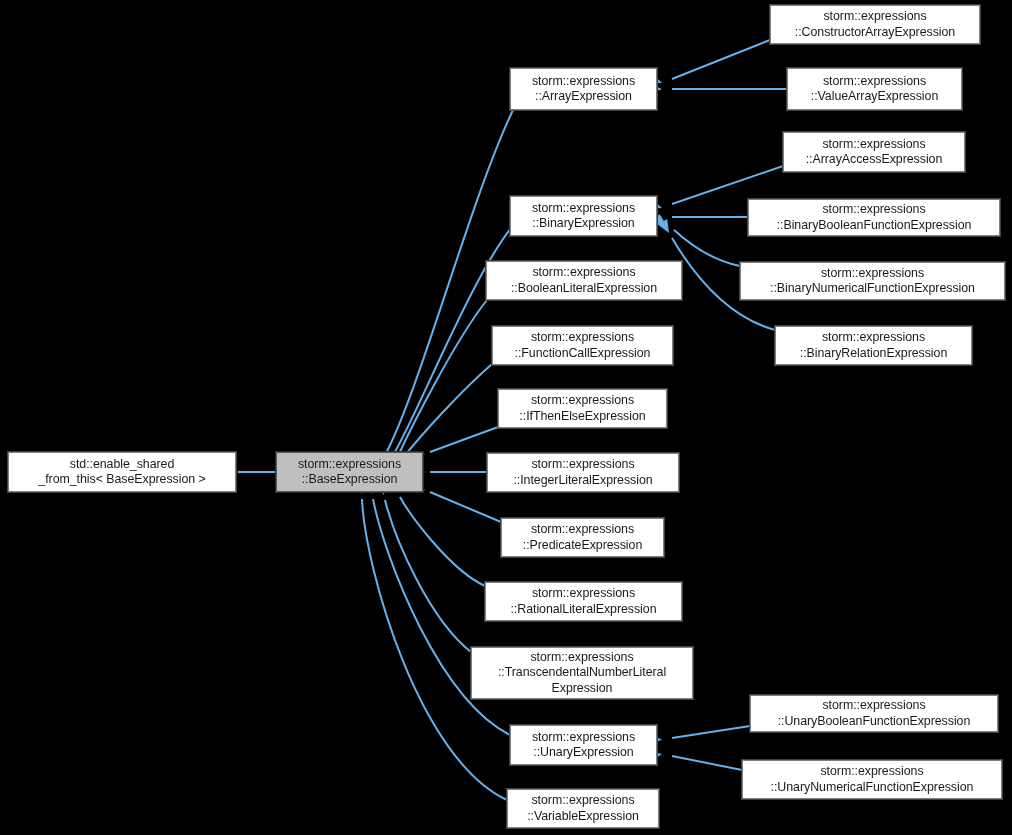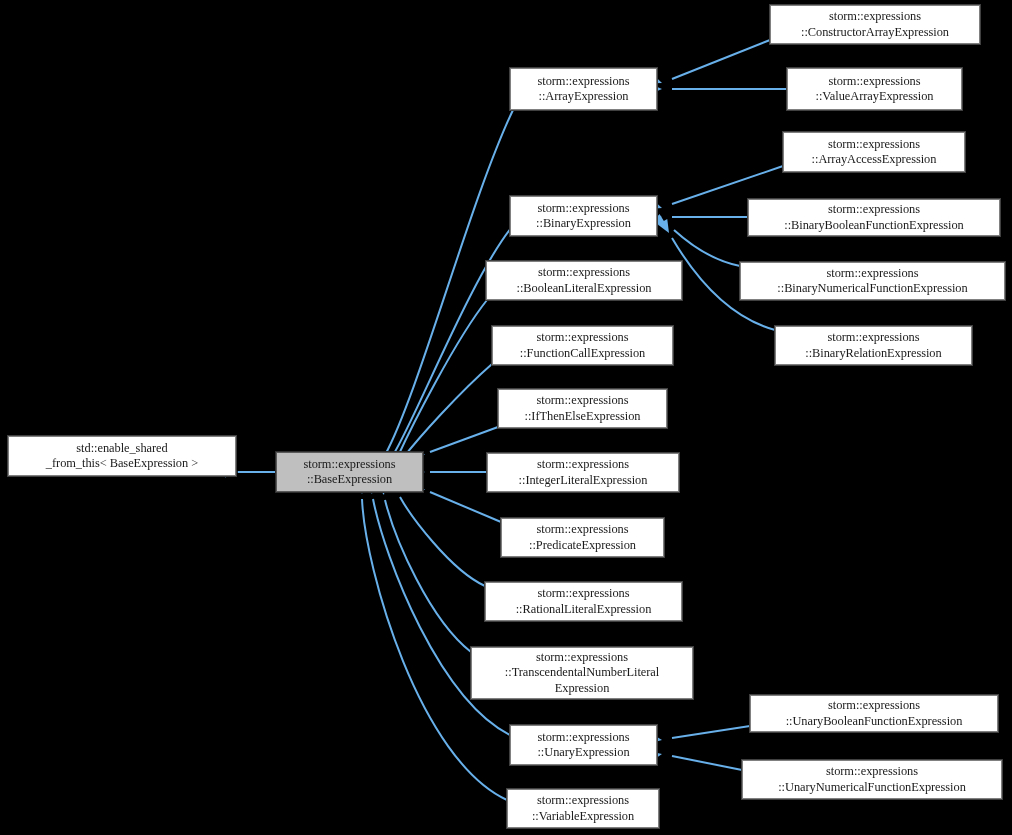--- a/index.html
+++ b/index.html
@@ -43,21 +43,20 @@
   .node.current {
     background: #bfbfbf;
     border: 1px solid #5a5a5a;
     outline: 1px solid #2e2e2e;
   }
   .node .label {
     display: block;
     width: 100%;
     padding: 0 4px;
     box-sizing: border-box;
-    font-family: Liberation Serif, serif;
   }
 </style>
 </head>
 <body>
 
 <div id="diagram">
   <svg id="edges" viewBox="0 0 1012 835">
       <path d="M 276 472 L 238 472" stroke="#68b0ea" stroke-width="2" fill="none"></path>
       <polygon points="0,0 13,-5.5 13,5.5" fill="#68b0ea" transform="translate(238,472) rotate(180)"></polygon>
       <path d="M 513 110 C 470 200 420 390 385 455" stroke="#68b0ea" stroke-width="2" fill="none"></path>
@@ -92,21 +91,21 @@
       <polygon points="0,0 13,-5.5 13,5.5" fill="#68b0ea" transform="translate(662,217) rotate(180)"></polygon>
       <path d="M 740 266 C 710 260 685 240 674 230" stroke="#68b0ea" stroke-width="2" fill="none"></path>
       <polygon points="0,0 13,-5.5 13,5.5" fill="#68b0ea" transform="translate(667,226) rotate(215)"></polygon>
       <path d="M 775 330 C 720 315 685 260 672 238" stroke="#68b0ea" stroke-width="2" fill="none"></path>
       <polygon points="0,0 13,-5.5 13,5.5" fill="#68b0ea" transform="translate(669,233) rotate(240)"></polygon>
       <path d="M 750 726 L 672 738" stroke="#68b0ea" stroke-width="2" fill="none"></path>
       <polygon points="0,0 13,-5.5 13,5.5" fill="#68b0ea" transform="translate(662,740) rotate(188)"></polygon>
       <path d="M 742 770 L 672 756" stroke="#68b0ea" stroke-width="2" fill="none"></path>
       <polygon points="0,0 13,-5.5 13,5.5" fill="#68b0ea" transform="translate(662,754) rotate(169)"></polygon>
     </svg>
-<div class="node" style="left: 8px; top: 436px; width: 228px; height: 40px;"><span class="label">std::enable_shared
+<div class="node" style="left: 8px; top: 452px; width: 228px; height: 40px;"><span class="label">std::enable_shared
 _from_this&lt; BaseExpression &gt;</span></div>
     <div class="node current" style="left: 276px; top: 452px; width: 147px; height: 40px;"><span class="label">storm::expressions
 ::BaseExpression</span></div>
     <div class="node" style="left: 510px; top: 68px; width: 147px; height: 42px;"><span class="label">storm::expressions
 ::ArrayExpression</span></div>
     <div class="node" style="left: 510px; top: 196px; width: 147px; height: 40px;"><span class="label">storm::expressions
 ::BinaryExpression</span></div>
     <div class="node" style="left: 486px; top: 261px; width: 196px; height: 39px;"><span class="label">storm::expressions
 ::BooleanLiteralExpression</span></div>
     <div class="node" style="left: 492px; top: 326px; width: 181px; height: 39px;"><span class="label">storm::expressions

